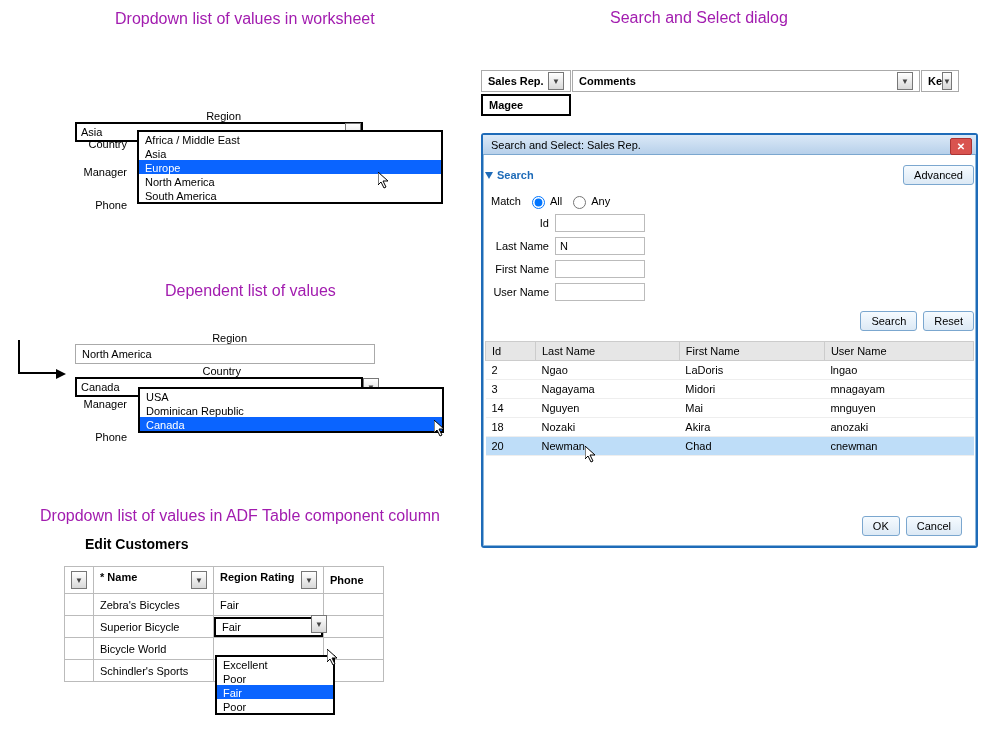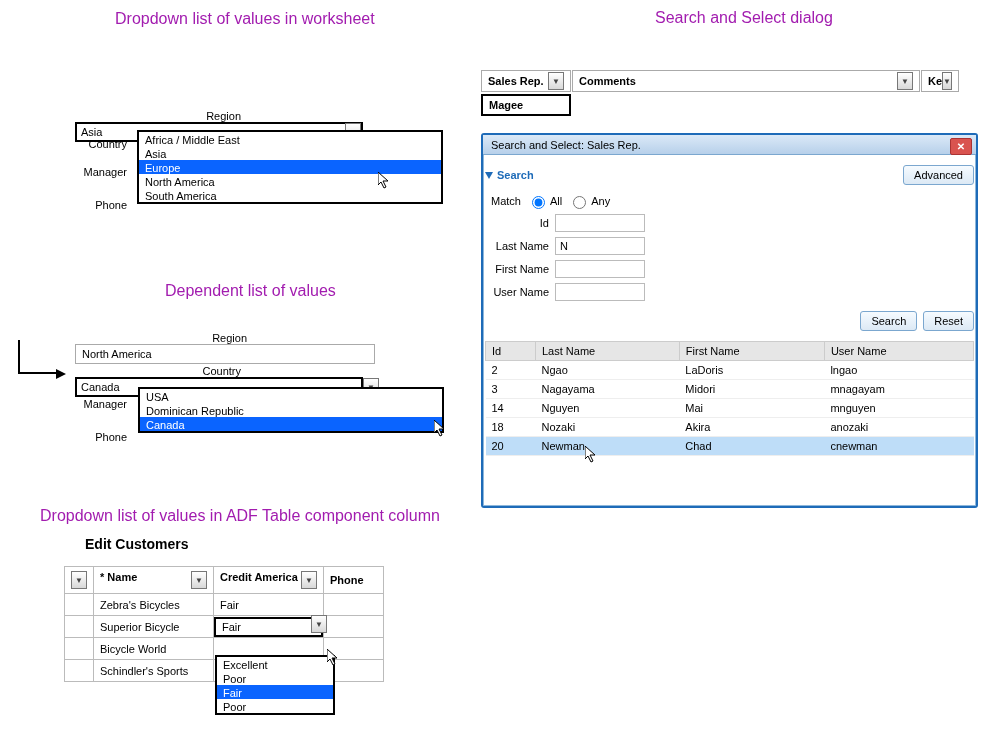--- a/index.html
+++ b/index.html
@@ -171,21 +171,21 @@
     border:2px solid #000;
     height:22px; display:flex; align-items:center; padding:0 6px;
     font-size:11px;
     font-weight:bold;
   }
 </style>
 </head>
 <body>
 
 <div class="red-caption" style="left:115px; top:10px;">Dropdown list of values in worksheet</div>
-<div class="red-caption" style="left:655px; top:9px;text-align:center;">Search and Select dialog</div>
+<div class="red-caption" style="left:610px; top:9px;text-align:center;">Search and Select dialog</div>
 <div class="red-caption" style="left:165px; top:282px;">Dependent list of values</div>
 <div class="red-caption" style="left:40px; top:507px;">Dropdown list of values in ADF Table component column</div>
 
 <div class="form-row" style="left:75px; top:110px;">
   <div class="form-label">Region</div>
   <div style="position:relative;">
     <input class="text-input" style="width: 288px;" value="Asia">
     <div class="dd-btn" style="position:absolute; right:2px; top:1px;">▼</div>
   </div>
 </div>
@@ -242,21 +242,21 @@
 
 <div class="dep-arrow" style="left:18px; top:340px; width:38px; height:34px;"></div>
 <div class="dep-arrow-head" style="left:56px; top:369px;"></div>
 
 <div class="section-heading" style="left:85px; top:536px;">Edit Customers</div>
 <table class="adf-table" style="left:64px; top:566px;">
   <tbody>
       <tr>
     <th style="width:20px;"><div class="dd-btn">▼</div></th>
     <th style="width:120px;"><span>* Name</span> <span class="dd-btn" style="float:right;">▼</span></th>
-    <th style="width:110px;"><span>Credit America</span> <span class="dd-btn" style="float:right;">▼</span></th>
+    <th style="width:110px;"><span>Region Rating</span> <span class="dd-btn" style="float:right;">▼</span></th>
     <th style="width:60px;"><span>Phone</span></th>
   </tr>
   <tr>
     <td class="adf-flag"></td>
     <td>Zebra's Bicycles</td>
     <td>Fair</td>
     <td></td>
   </tr>
   <tr>
     <td class="adf-flag"></td>
@@ -386,18 +386,22 @@
       <tr class="sel">
         <td>20</td>
             <td>Newman</td>
             <td>Chad</td>
             <td>cnewman</td>
       </tr>
     </tbody>
       </table>
     <div style="height:40px;"></div>
   </div>
+  <div class="dialog-footer">
+    <button class="std-btn">OK</button>
+    <button class="std-btn">Cancel</button>
+  </div>
 </div>
 <div class="cursor-arrow" style="left:585px; top:446px;">
   <svg width="12" height="18">
       <path d="M0 0 L0 13 L3 10 L6 16 L8 15 L5 9 L10 9 Z" fill="#fff" stroke="#000" stroke-width="1"></path>
     </svg>
 </div>
 
 </body></html>

